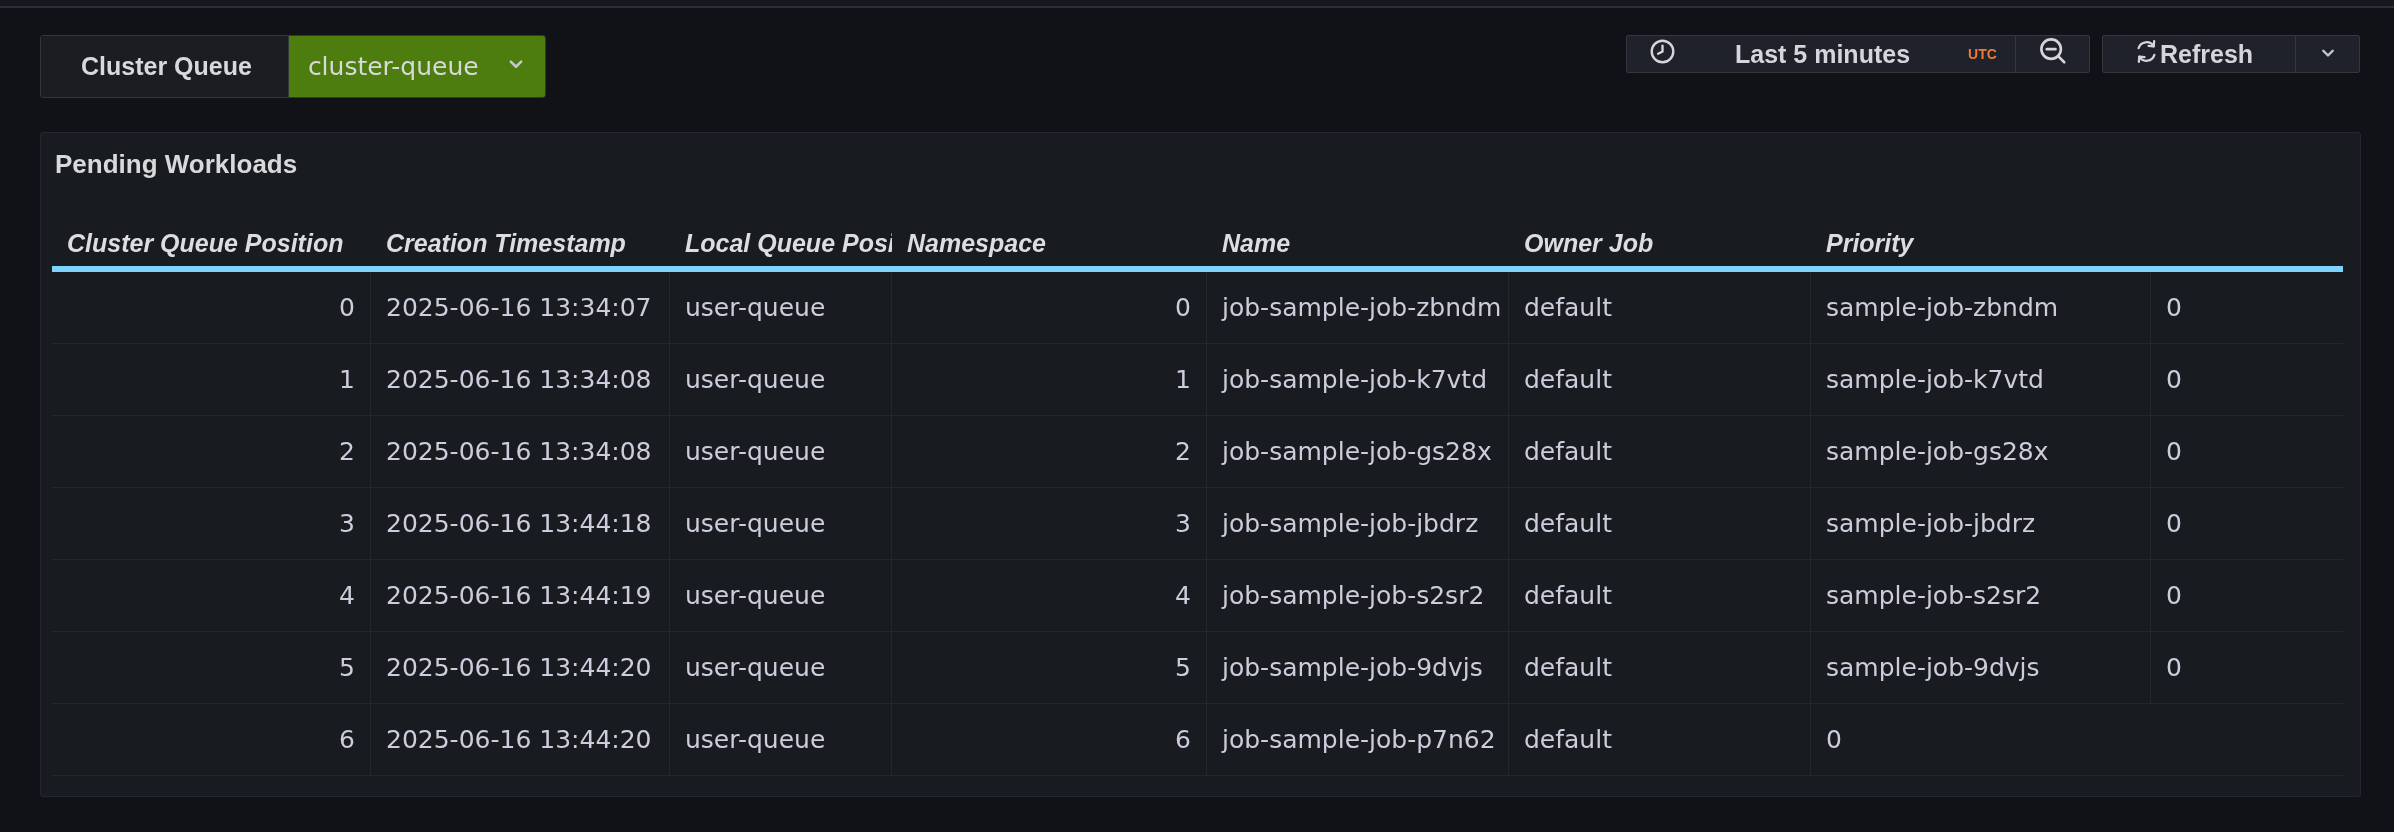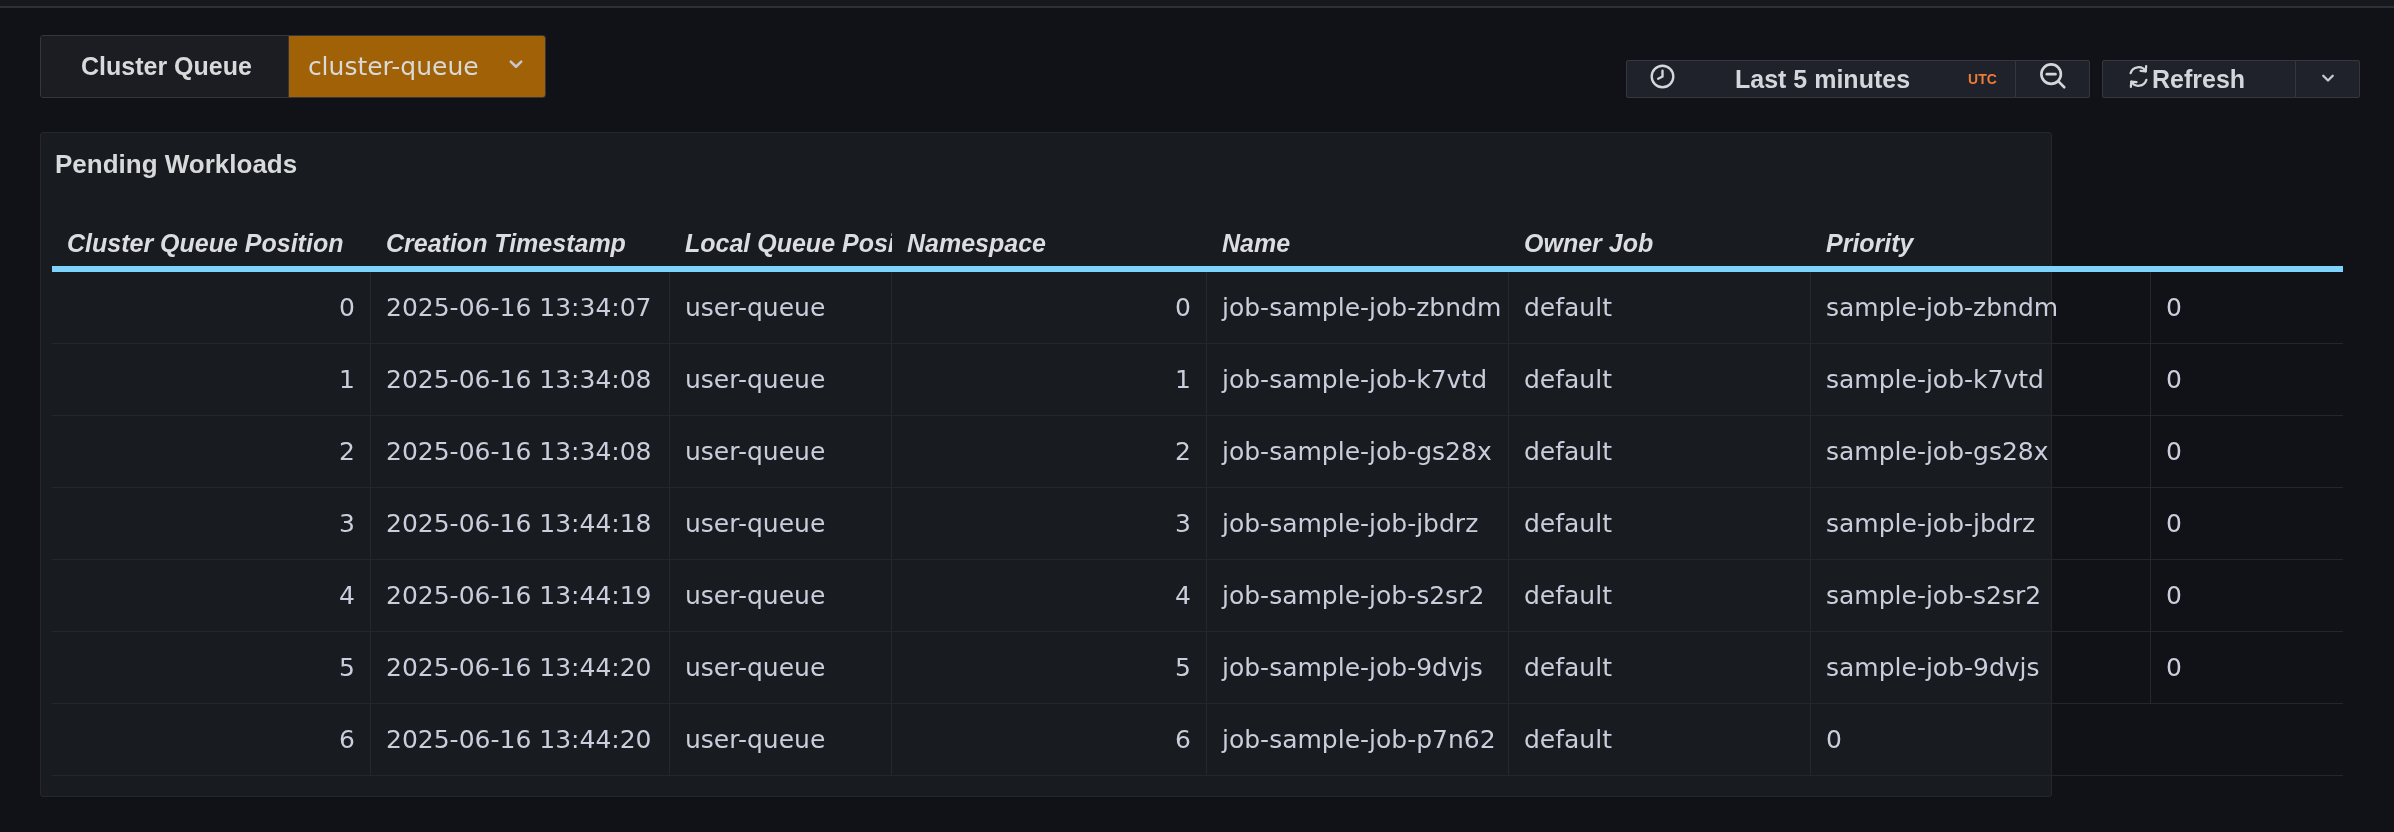--- a/index.html
+++ b/index.html
@@ -11,59 +11,59 @@
     overflow:hidden;
     position:relative;
   }
   .top-band {
     position:absolute; left:0; top:0; width:2394px; height:8px;
     background:#17181d; border-bottom:2px solid #2c2f35;
   }
   
   .toolbar {
     position:absolute; left:40px; right:34px; top:35px; height:63px;
-    display:flex; justify-content:space-between; align-items:flex-end;
+    display:flex; justify-content:space-between; align-items:flex-start;
   }
   .var-group {
     display:flex; align-items:stretch; height:63px;
     border:1px solid #34363c; border-radius:3px; overflow:hidden;
   }
   .var-label {
     background:#1b1d22; color:#d8d9da;
     font-weight:bold; font-size:25px;
     display:flex; align-items:center; padding:0 36px 0 40px;
     border-right:1px solid #34363c; white-space:nowrap;
   }
   .var-value {
-    background:#a16207; color:#d8d9da;
+    background:#4d7c0f; color:#d8d9da;
     font-family:"DejaVu Sans", sans-serif; font-size:25px;
     display:flex; align-items:center; padding:0 18px 0 19px;
     min-width:253px; white-space:nowrap; cursor:pointer;
   }
   .var-value .chev { margin-left:26px; }
   .toolbar-right { display:flex; align-items:stretch; }
   .btn {
     background:#1f222a; border:1px solid #34373e; color:#d5d6db;
     font-family:"Liberation Sans", sans-serif;
     font-weight:bold; font-size:25px;
     display:flex; align-items:center; cursor:pointer; white-space:nowrap;
   }
   .time-btn { border-radius:2px 0 0 2px; width:390px; padding-left:22px;gap:45px; }
   .zoomout-btn { border-radius:0 2px 2px 0; width:75px; margin-left:-1px; justify-content:center; }
-  .refresh-btn { border-radius:2px 0 0 2px; width:194px; padding-left:22px; margin-left:12px; }
+  .refresh-btn { border-radius:2px 0 0 2px; width:194px; padding-left:30px; margin-left:12px; }
   .caret-btn { border-radius:0 2px 2px 0; width:65px; margin-left:-1px; justify-content:center; }
   .time-btn .tp-label { margin-left:14px; }
   .utc {
     color:var(--utc-orange,#eb7b36); font-size:14px; font-weight:bold; margin-left:13px;
   }
   .time-btn .chev { margin-left:12px; }
   .icon { display:inline-block; flex:none; }
   
   .panel {
-    position:absolute; left:40px; top:132px; width:2012px; height:665px;
+    position:absolute; left:40px; top:132px; width:2321px; height:665px;
     background:#181b1f; border:1px solid #25272e; border-radius:3px;
   }
   .panel-title {
     position:absolute; left:14px; top:16px;
     font-weight:bold; font-size:26px; color:#d8d9da; cursor:pointer;
   }
   .table { position:absolute; left:11px; top:83px; width:2291px; }
   .thead, .trow { display:grid; }
   .thead { height:56px; border-bottom:6px solid #7dd3fc;font-style:italic; }
   .th {

